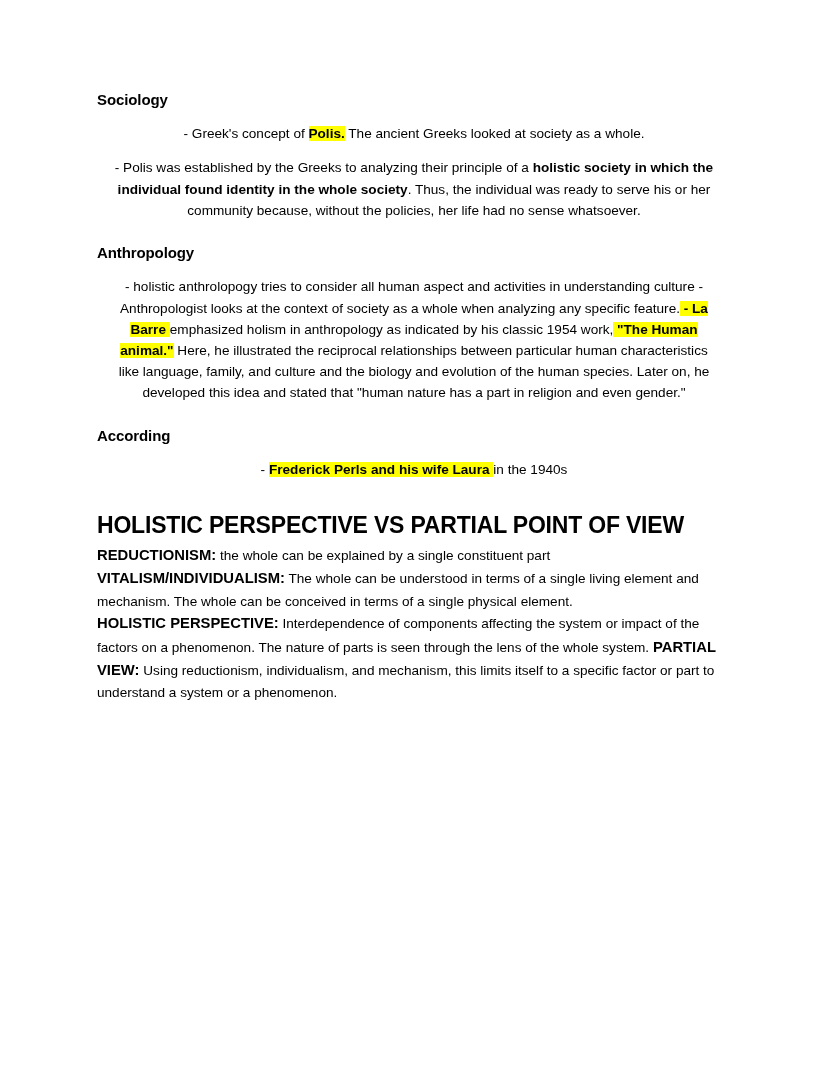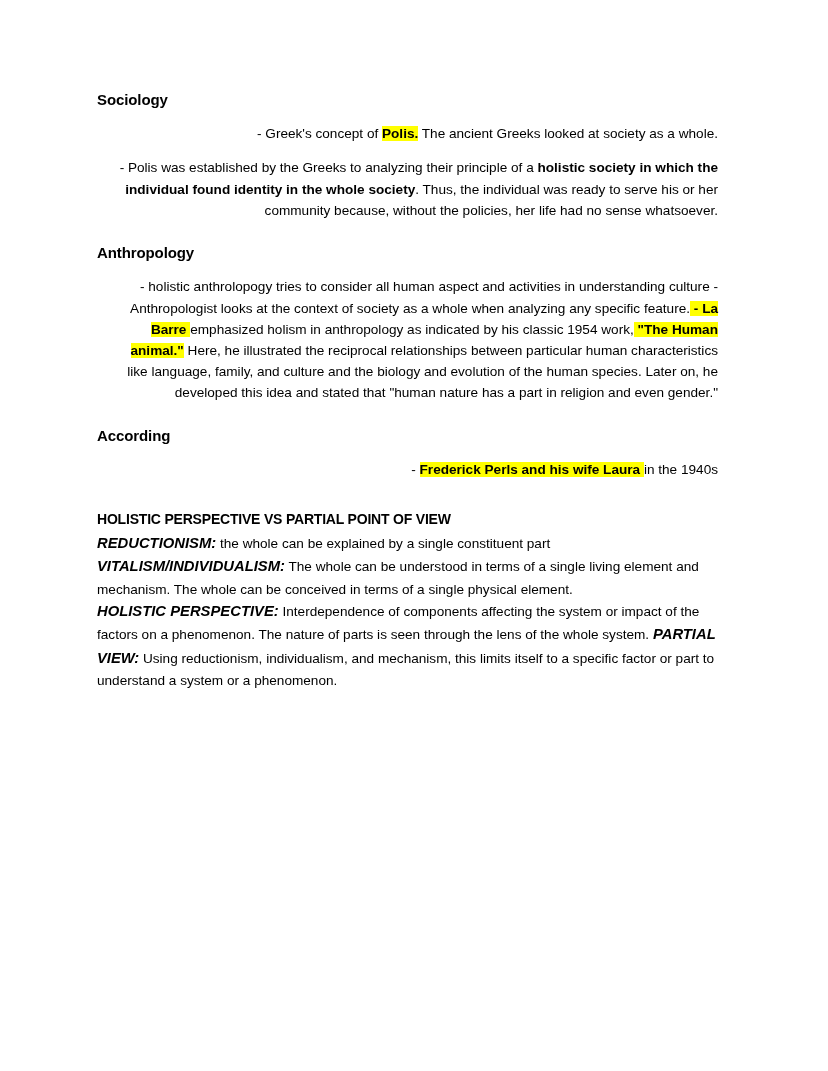--- a/index.html
+++ b/index.html
@@ -34,47 +34,46 @@
     font-size: 15px;
     font-weight: bold;
     line-height: 1.35;
     margin: 0 0 2px 0;
     letter-spacing: -0.1px;
   }
   .para {
     font-size: 13.6px;
     line-height: 1.56;
     margin: 13px;
-    text-align: right;
+    text-align: center;
     word-spacing: 0px;
   }
   .para + .para {
     margin-top: 0px;
   }
   b, strong, .bold {
     font-weight: bold;
   }
   .hl {
     background-color: #ffff00;
     font-weight: bold;
   }
   .major-block {
     margin-top: 30px;
   }
   .major-heading {
-    font-size: 14px;
+    font-size: 23px;
     font-weight: bold;
     line-height: 1.35;
     margin: 0 0 3px 0;
     letter-spacing: -0.2px;
   }
   .term {
     font-size: 14.8px;
     font-weight: bold;
-    font-style: italic;
   }
   .defn-para {
     font-size: 13.6px;
     line-height: 1.58;
     margin: 0;
   }
 </style>
 </head>
 <body>
 

